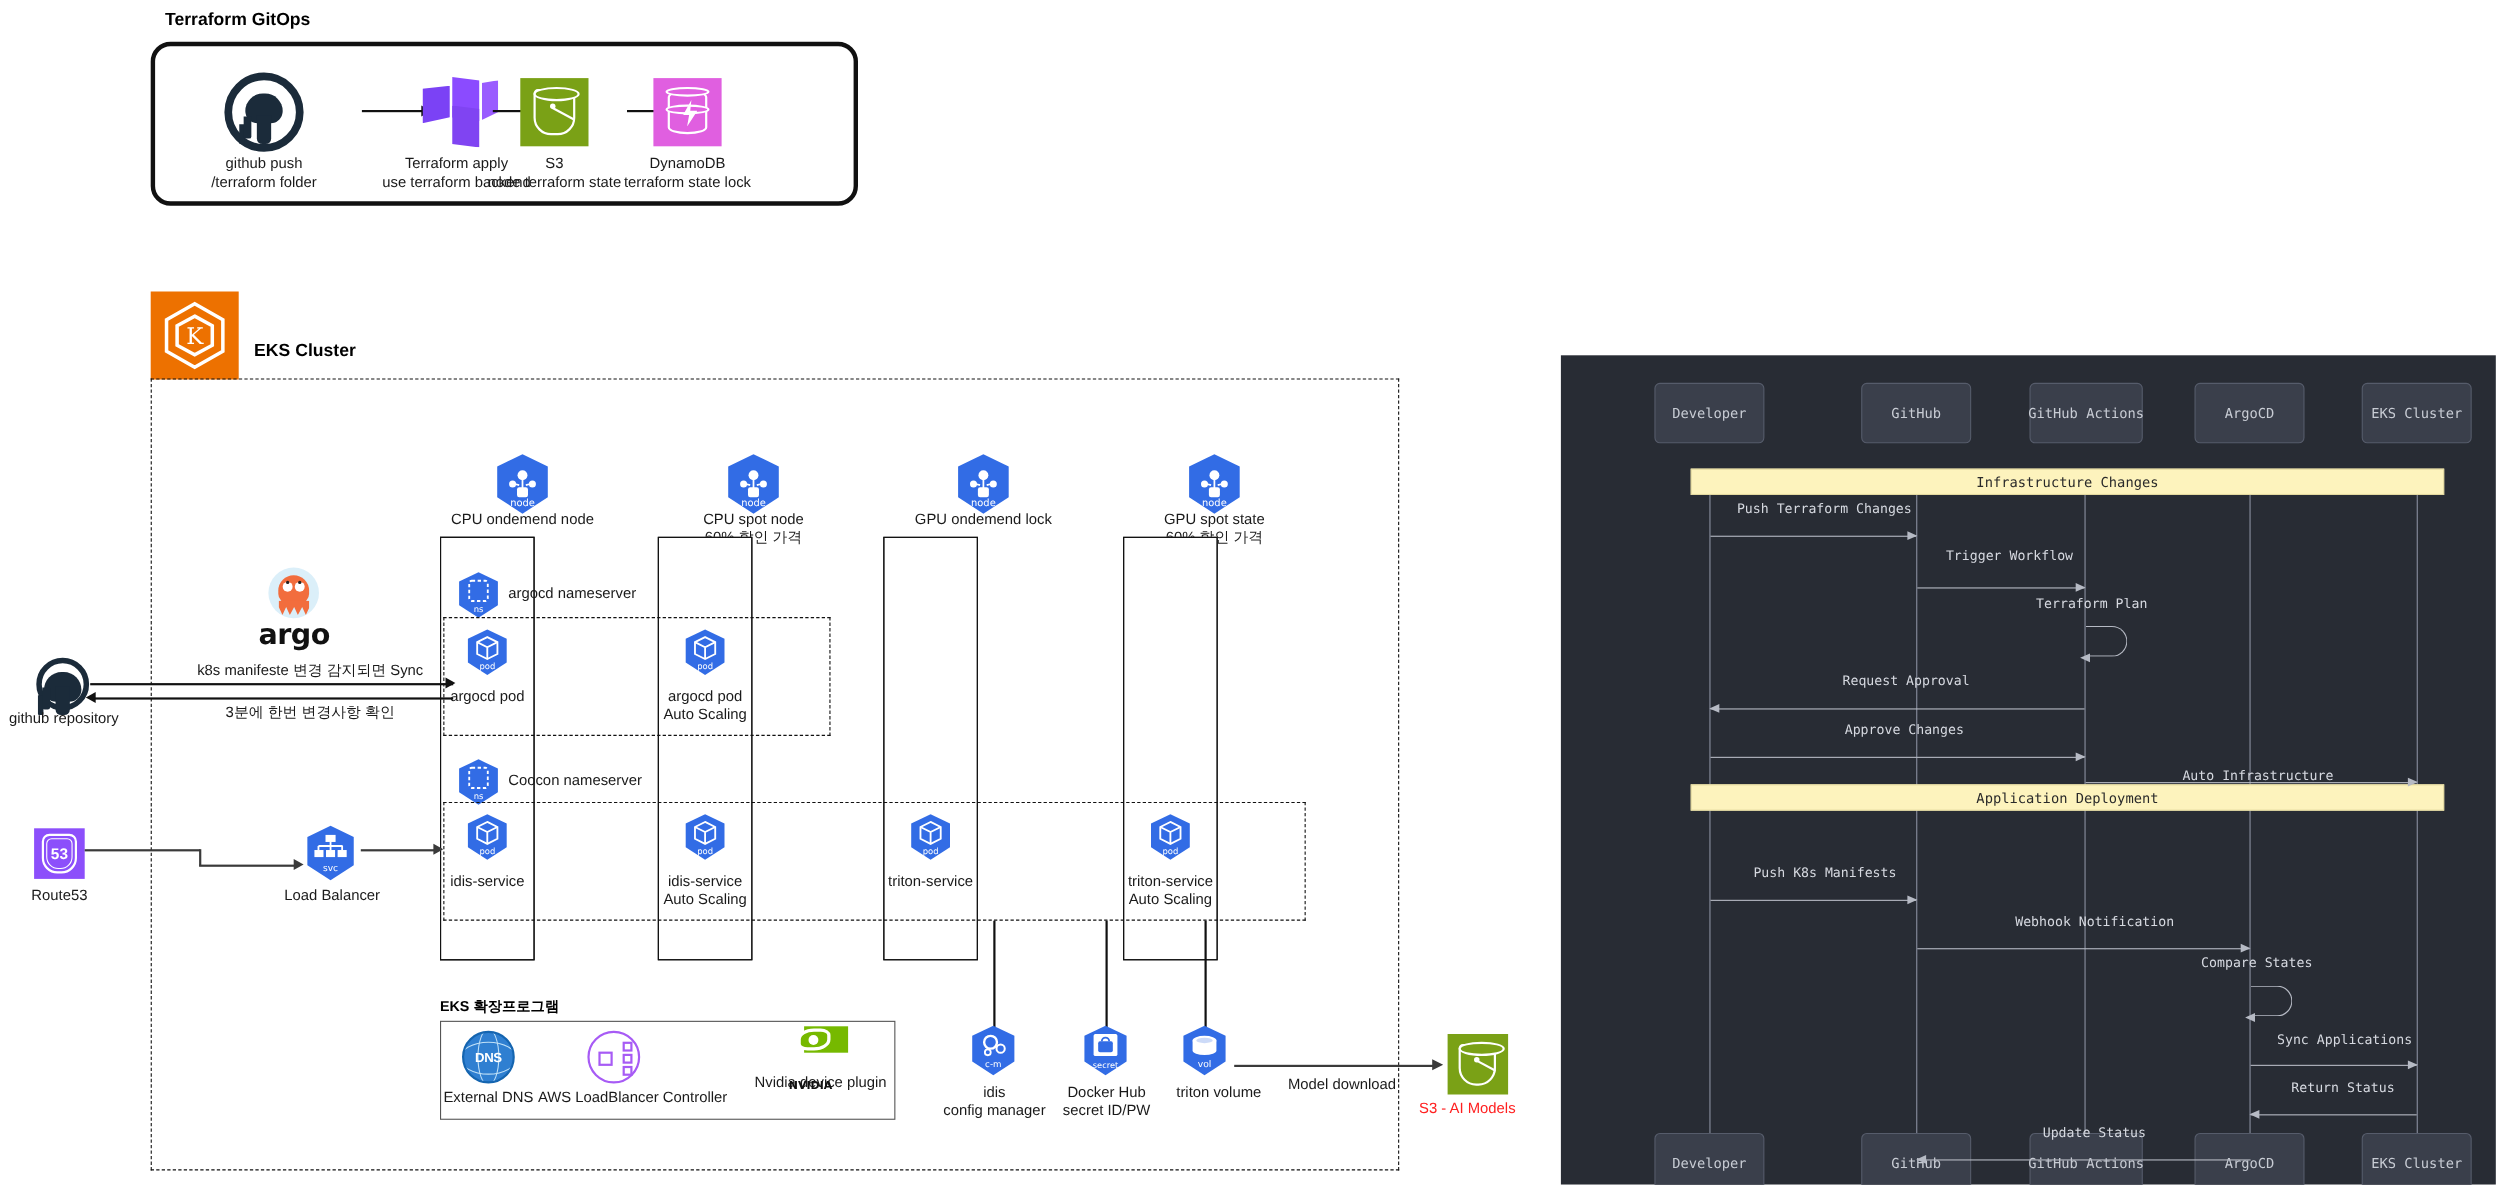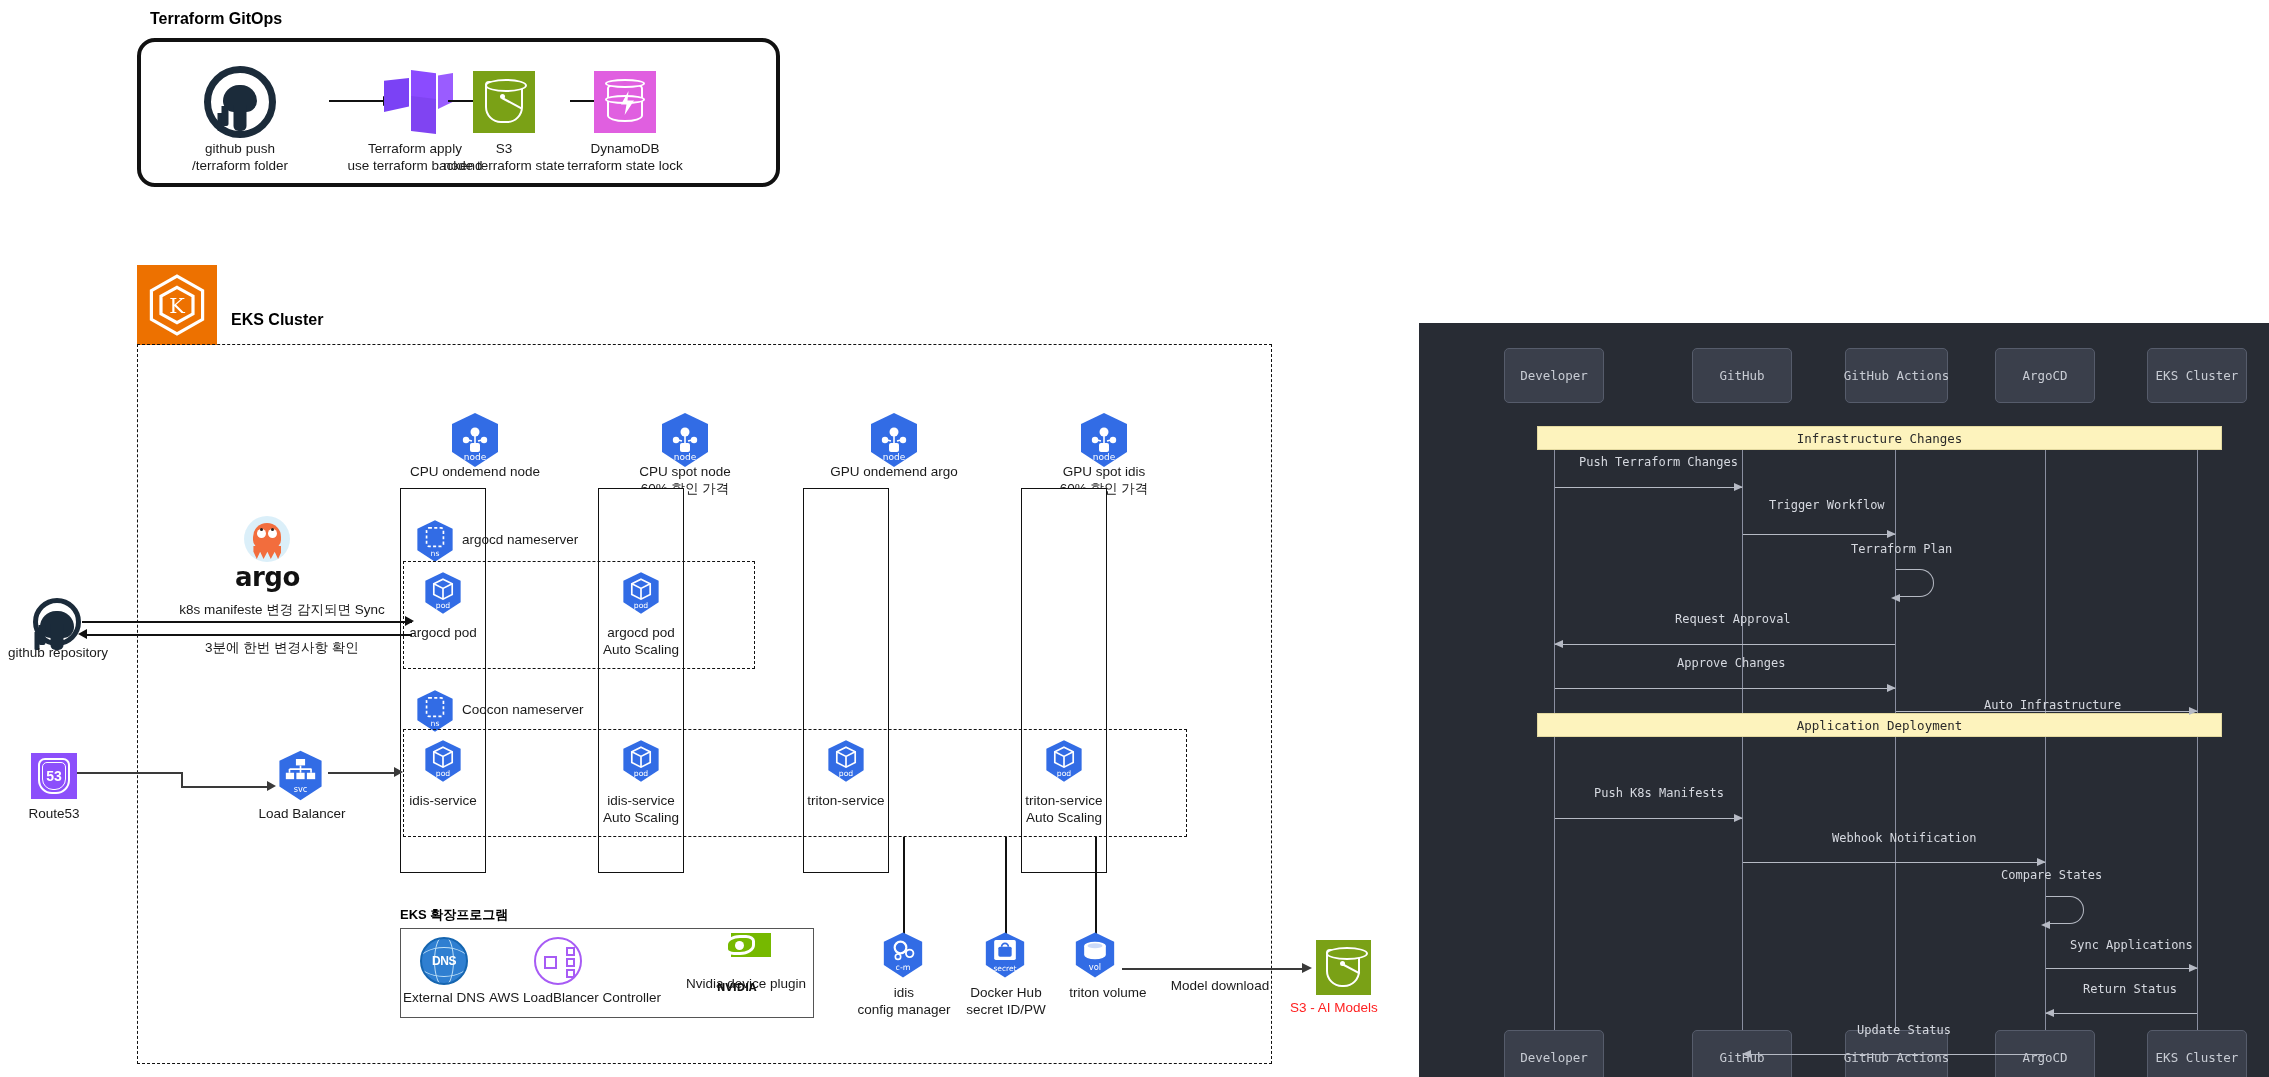--- a/index.html
+++ b/index.html
@@ -244,37 +244,37 @@
     <path d="M30 3 L53 14 L53 42 L30 57 L7 42 L7 14 Z" fill="#326ce5"></path>
     <circle cx="30" cy="22" r="4.5" fill="#fff"></circle>
     <circle cx="21" cy="30" r="3.2" fill="#fff"></circle>
       <circle cx="39" cy="30" r="3.2" fill="#fff"></circle>
     <path d="M30 26 L30 34 M27 31 L23 30 M33 31 L37 30" stroke="#fff" stroke-width="1.6"></path>
     <rect x="25" y="33" width="10" height="9" rx="2" fill="#fff"></rect>
     <text x="30" y="50" font-size="9" fill="#fff" text-anchor="middle" font-family="DejaVu Sans, sans-serif">node</text>
   </svg>
 </div>
 <div class="abs lbl" style="left:824px; top:463px; width:140px;">
-  <div>GPU ondemend argo</div>
+  <div>GPU ondemend lock</div>
   <div></div>
 </div>
 
 <div class="abs nodeicon" style="left:1074px; top:410px;">
   <svg width="60" height="60" viewBox="0 0 60 60">
     <path d="M30 3 L53 14 L53 42 L30 57 L7 42 L7 14 Z" fill="#326ce5"></path>
     <circle cx="30" cy="22" r="4.5" fill="#fff"></circle>
     <circle cx="21" cy="30" r="3.2" fill="#fff"></circle>
       <circle cx="39" cy="30" r="3.2" fill="#fff"></circle>
     <path d="M30 26 L30 34 M27 31 L23 30 M33 31 L37 30" stroke="#fff" stroke-width="1.6"></path>
     <rect x="25" y="33" width="10" height="9" rx="2" fill="#fff"></rect>
     <text x="30" y="50" font-size="9" fill="#fff" text-anchor="middle" font-family="DejaVu Sans, sans-serif">node</text>
   </svg>
 </div>
 <div class="abs lbl" style="left:1034px; top:463px; width:140px;">
-  <div>GPU spot idis</div>
+  <div>GPU spot state</div>
   <div>60% 할인 가격</div>
 </div>
 
 <div class="nodecol" style="left:400px; width:86px;"></div>
 <div class="nodecol" style="left:598px; width:86px;"></div>
 <div class="nodecol" style="left:803px; width:86px;"></div>
 <div class="nodecol" style="left:1021px; width:86px;"></div>
 
 <div class="nodecol" style="left:400px; top:488px; width:86px; height:385px;"></div>
 

